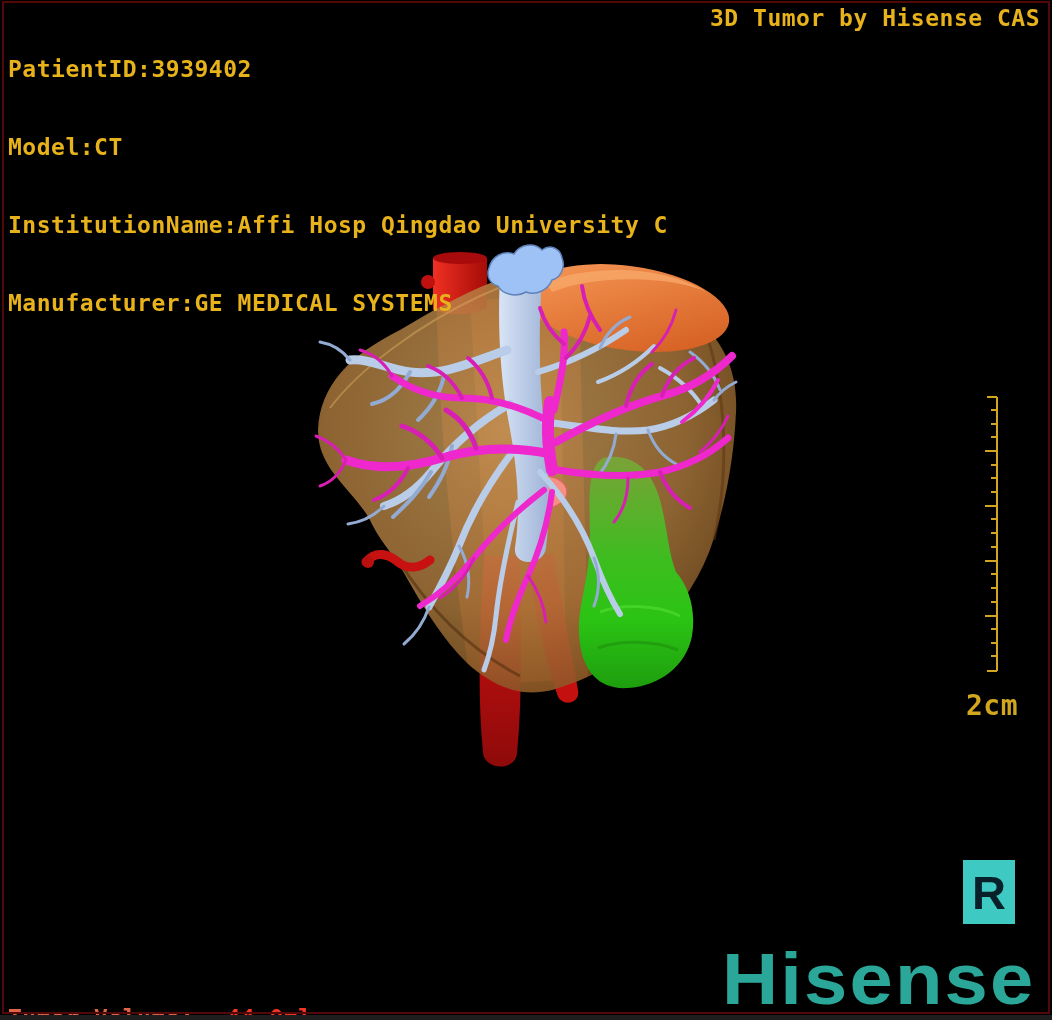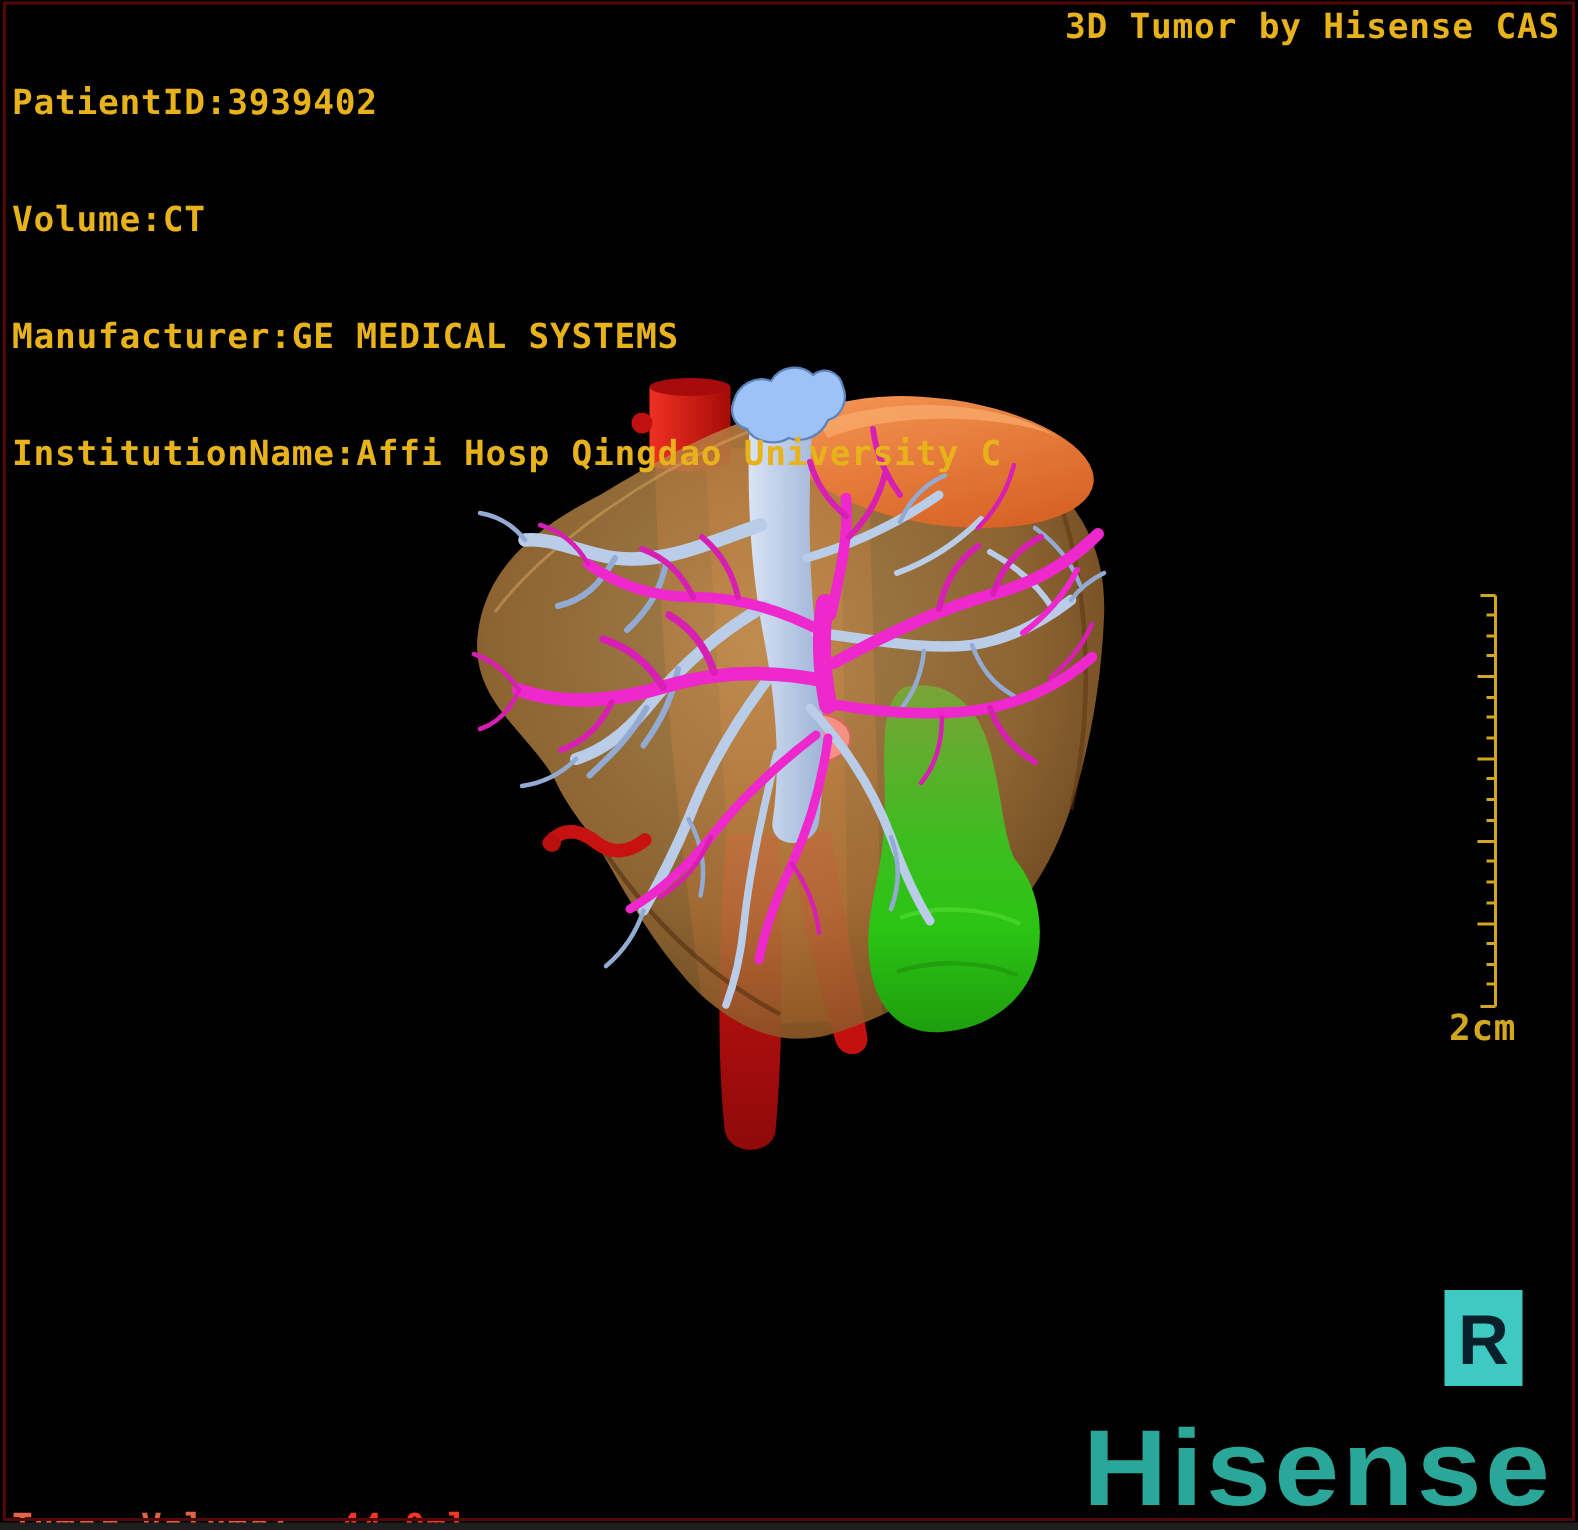--- a/index.html
+++ b/index.html
@@ -20,21 +20,21 @@
   }
   #patient-block{left:8px;top:4px;line-height:26px;}
   #watermark{right:12px;top:5px;}
   #volumes{left:8px;top:951px;line-height:27px;}
   .vol-label{display:inline-block;width:13ch;}
   .vol-value{display:inline-block;width:9ch;text-align:right;}
   #tumor-row .vol-label{color:var(--tumor-label);}
   #tumor-row .vol-value{color:var(--tumor-value);}
   #ruler{position:absolute;left:982px;top:394px;z-index:40;}
   #ruler line{stroke:var(--ruler);stroke-width:2;}
-  #scale-label{left:966px;top:671px;font-size:24px;color:var(--ruler);}
+  #scale-label{left:966px;top:689px;font-size:28px;color:var(--ruler);}
   #r-marker{
     position:absolute;left:963px;top:860px;width:52px;height:64px;
     background:var(--marker-teal);color:#07202a;z-index:40;
     font-family:"Liberation Sans",sans-serif;font-size:47px;font-weight:600;
     display:flex;align-items:center;justify-content:center;
   }
   #brand-logo{
     position:absolute;left:722px;top:938px;z-index:40;
     font-family:"Liberation Sans",sans-serif;font-weight:bold;
     font-size:72px;letter-spacing:2px;color:var(--brand-teal);
@@ -182,23 +182,23 @@
         <path class="portal2" stroke-width="3" d="M 652 352 C 664 340 672 326 676 310"></path>
         <path class="portal2" stroke-width="4" d="M 600 330 C 590 316 584 302 582 286"></path>
       </g>
 
       <path d="M 489 268 C 492 256 504 250 514 254 C 520 244 534 242 542 250 C 550 244 560 248 562 258 C 566 268 560 278 552 280 C 548 290 536 296 526 292 C 516 298 502 294 498 286 C 490 284 486 276 489 268 Z" fill="#9ec2f5" stroke="#5f82bb" stroke-width="1.5"></path>
     </svg>
   </div>
 
   <div id="patient-block" class="ovl">
     <div>PatientID:3939402</div>
-    <div>Volume:CT</div>
+    <div>Model:CT</div>
+    <div>InstitutionName:Affi Hosp Qingdao University C</div>
     <div>Manufacturer:GE MEDICAL SYSTEMS</div>
-    <div>InstitutionName:Affi Hosp Qingdao University C</div>
   </div>
 
   <div id="watermark" class="ovl">3D Tumor by Hisense CAS</div>
 
   <svg id="ruler" width="20" height="300">
     <line x1="15" y1="3" x2="15" y2="277"></line>
     <line x1="15" y1="3" x2="5" y2="3"></line>
     <line x1="15" y1="277" x2="5" y2="277"></line>
     <line x1="15" y1="57" x2="3" y2="57"></line>
     <line x1="15" y1="112" x2="3" y2="112"></line>

